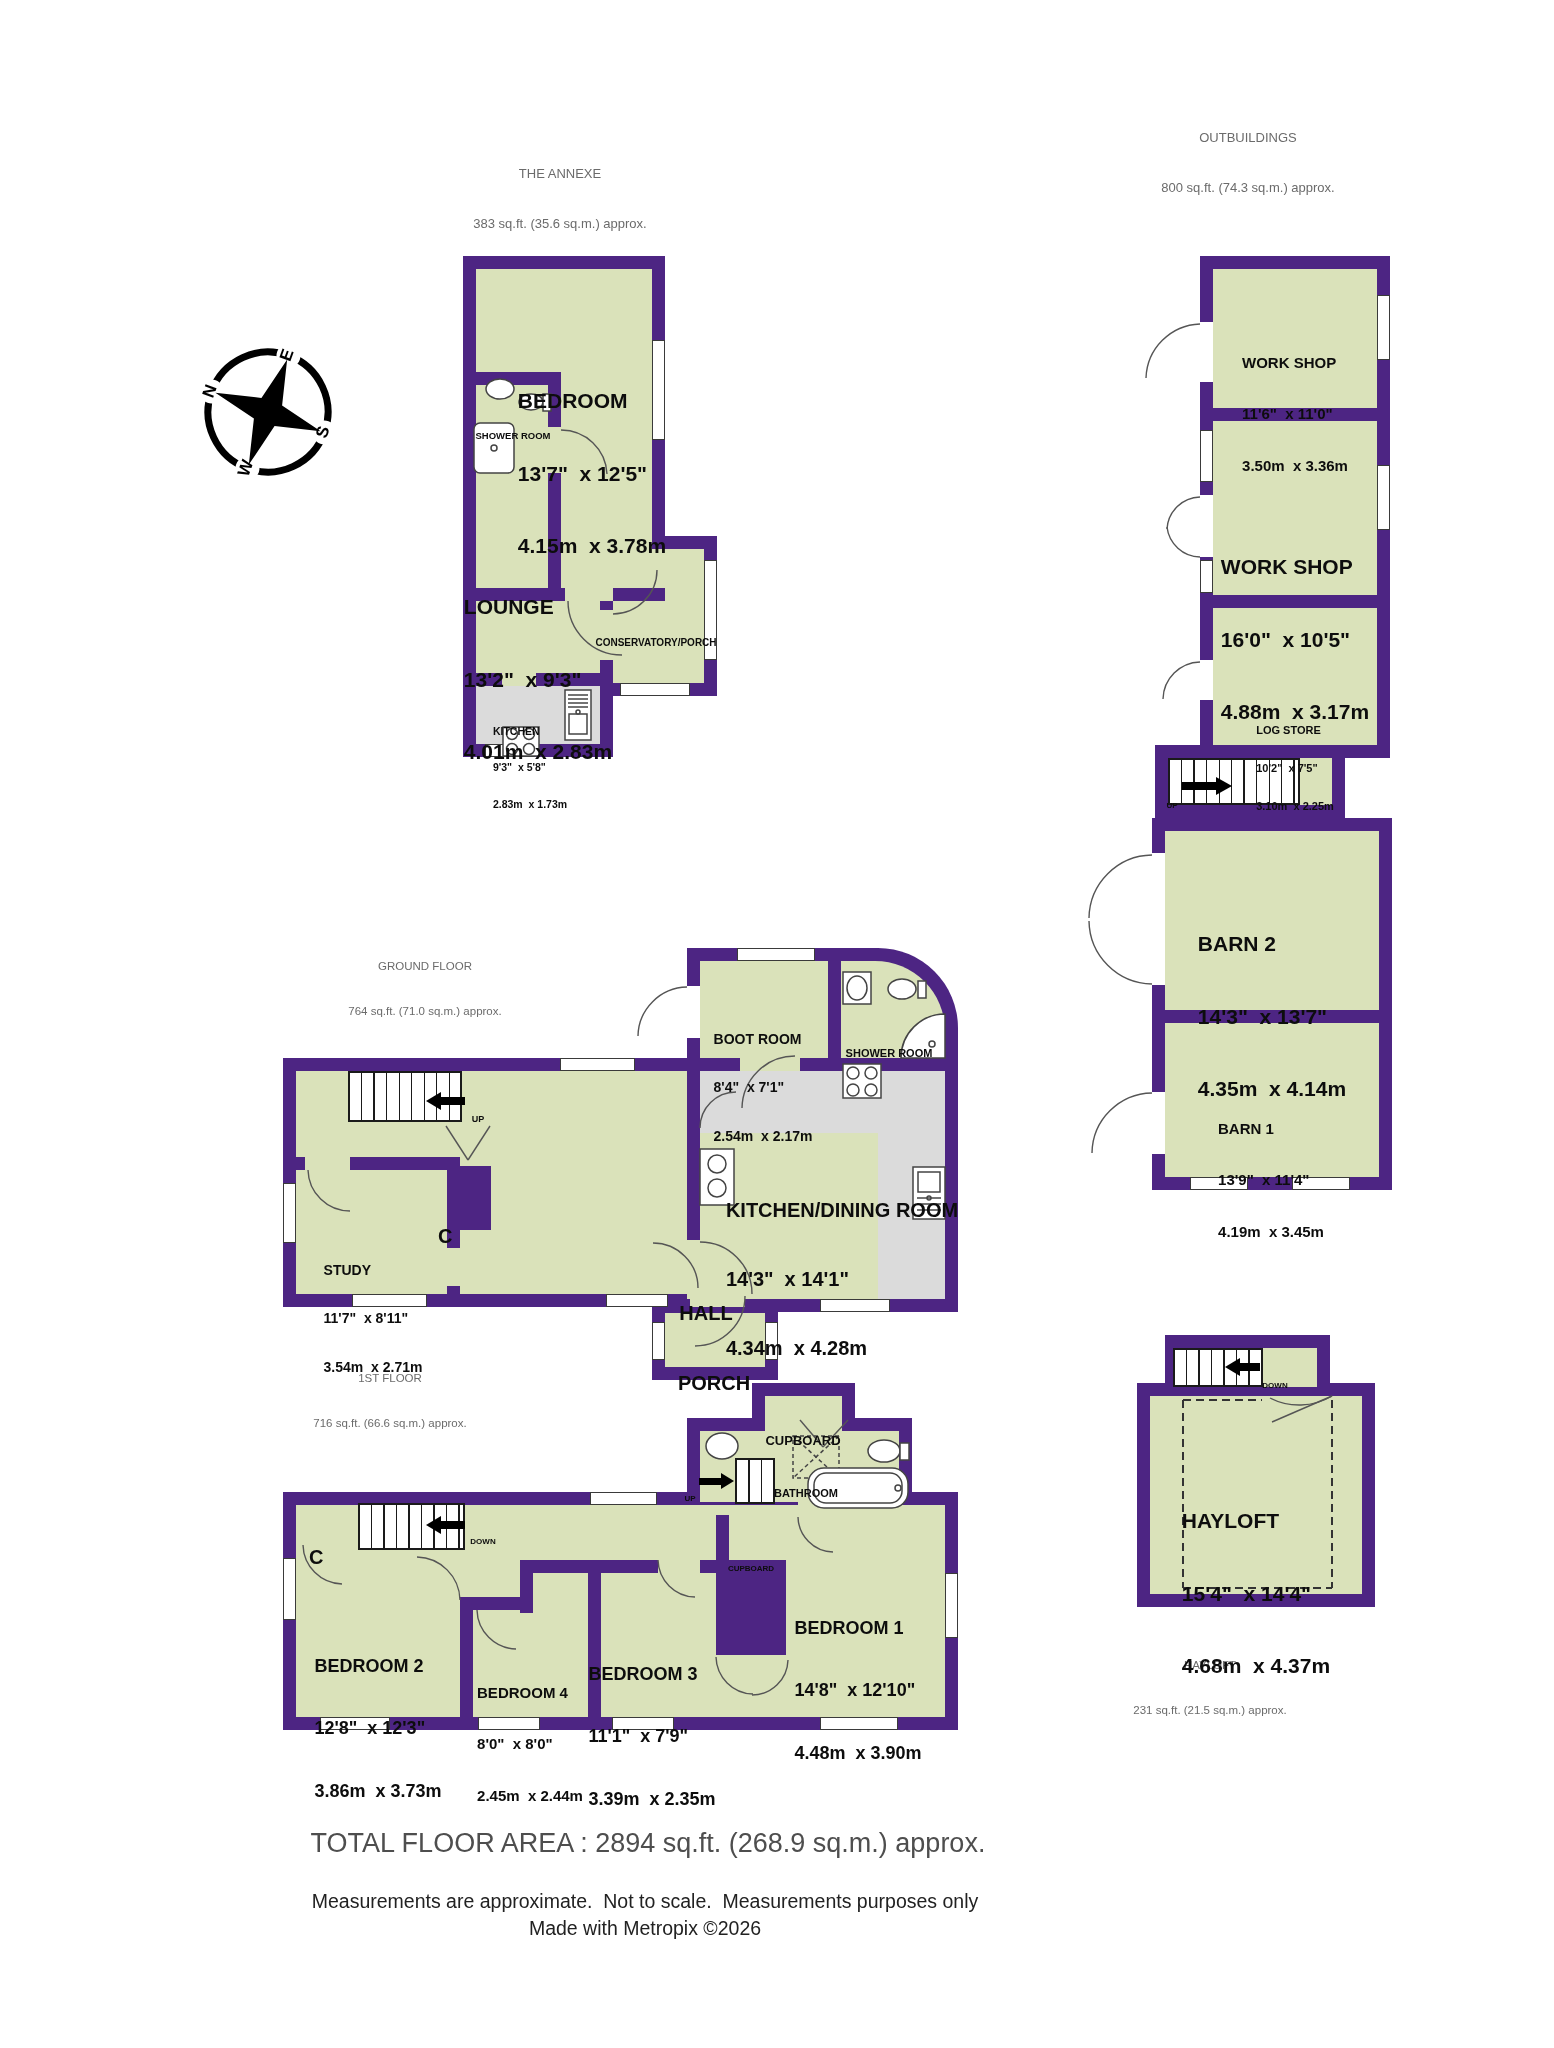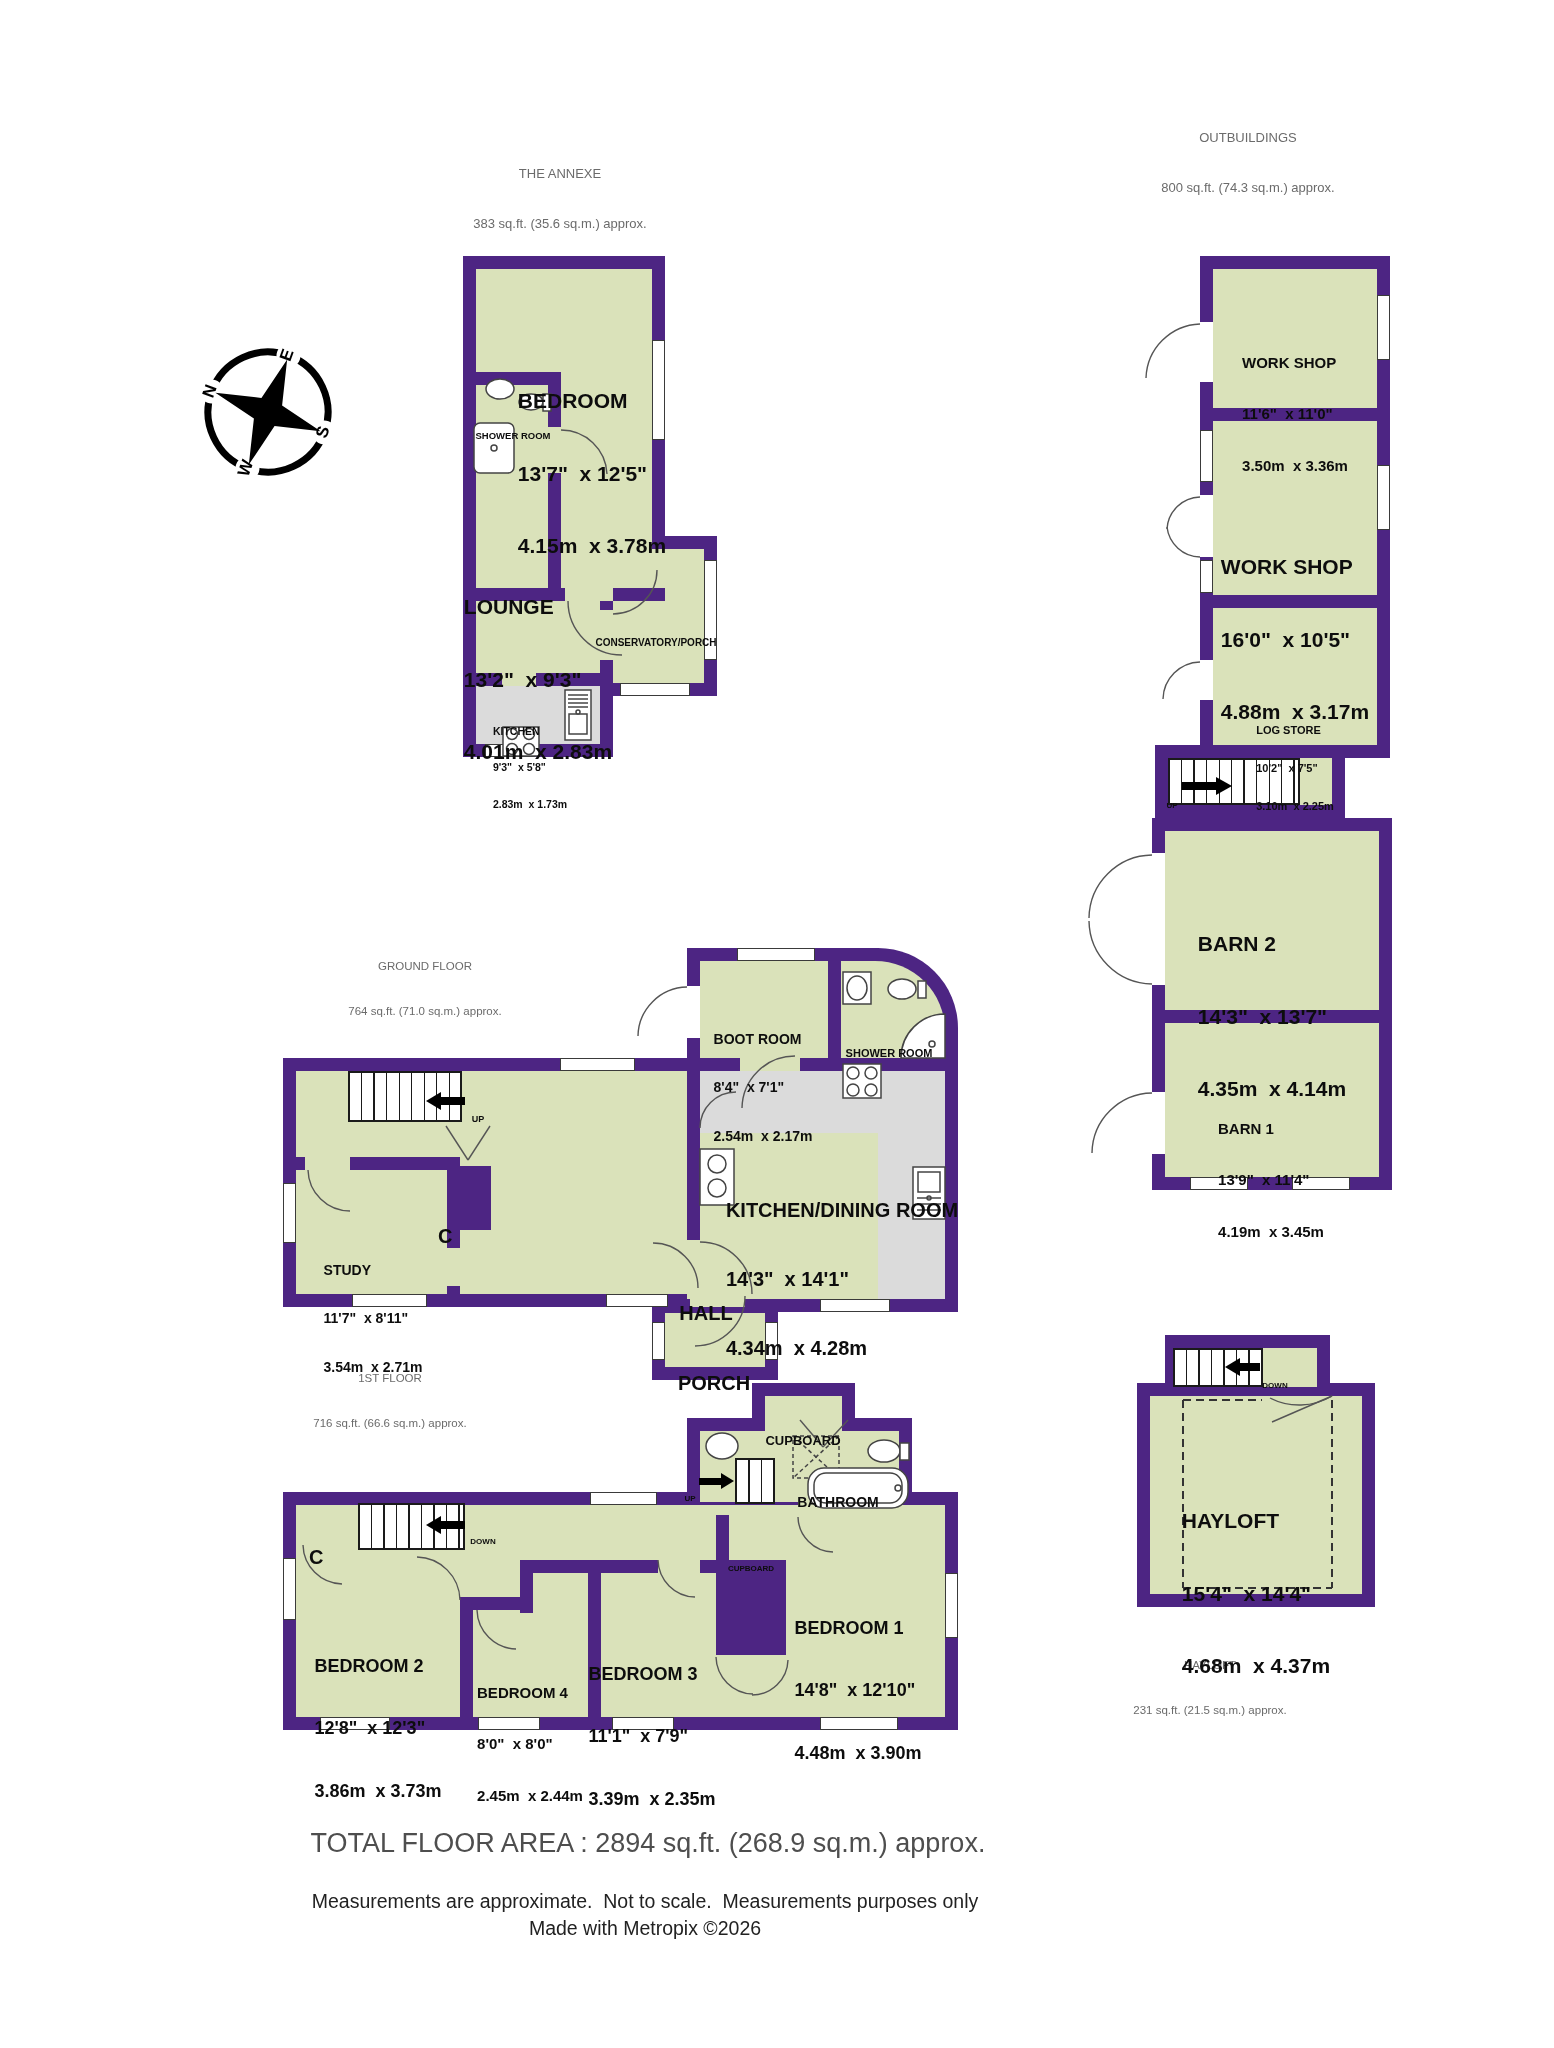--- a/index.html
+++ b/index.html
@@ -339,21 +339,21 @@
   </div>
   <div class="lbl" style="left:889px;top:1022px;font-size:11px;">
     <span>SHOWER ROOM</span>
   </div>
   <div class="lbl" style="left:706px;top:1256px;font-size:20px;">
     <span>HALL</span>
   </div>
   <div class="lbl" style="left:714px;top:1326px;font-size:20px;">
     <span>PORCH</span>
   </div>
-  <div class="lbl" style="left:806px;top:1462px;font-size:14px;margin-left:32px;">
+  <div class="lbl" style="left:806px;top:1462px;font-size:11px;">
     <span>BATHROOM</span>
   </div>
   <div class="lbl" style="left:803px;top:1404px;font-size:13px;">
     <span>CUPBOARD</span>
   </div>
   <div class="lbl" style="left:751px;top:1546px;font-size:8px;">
     <span>CUPBOARD</span>
   </div>
   <div class="lbl" style="left:378px;top:1615px;font-size:18px;">
     <span>BEDROOM 2</span>

